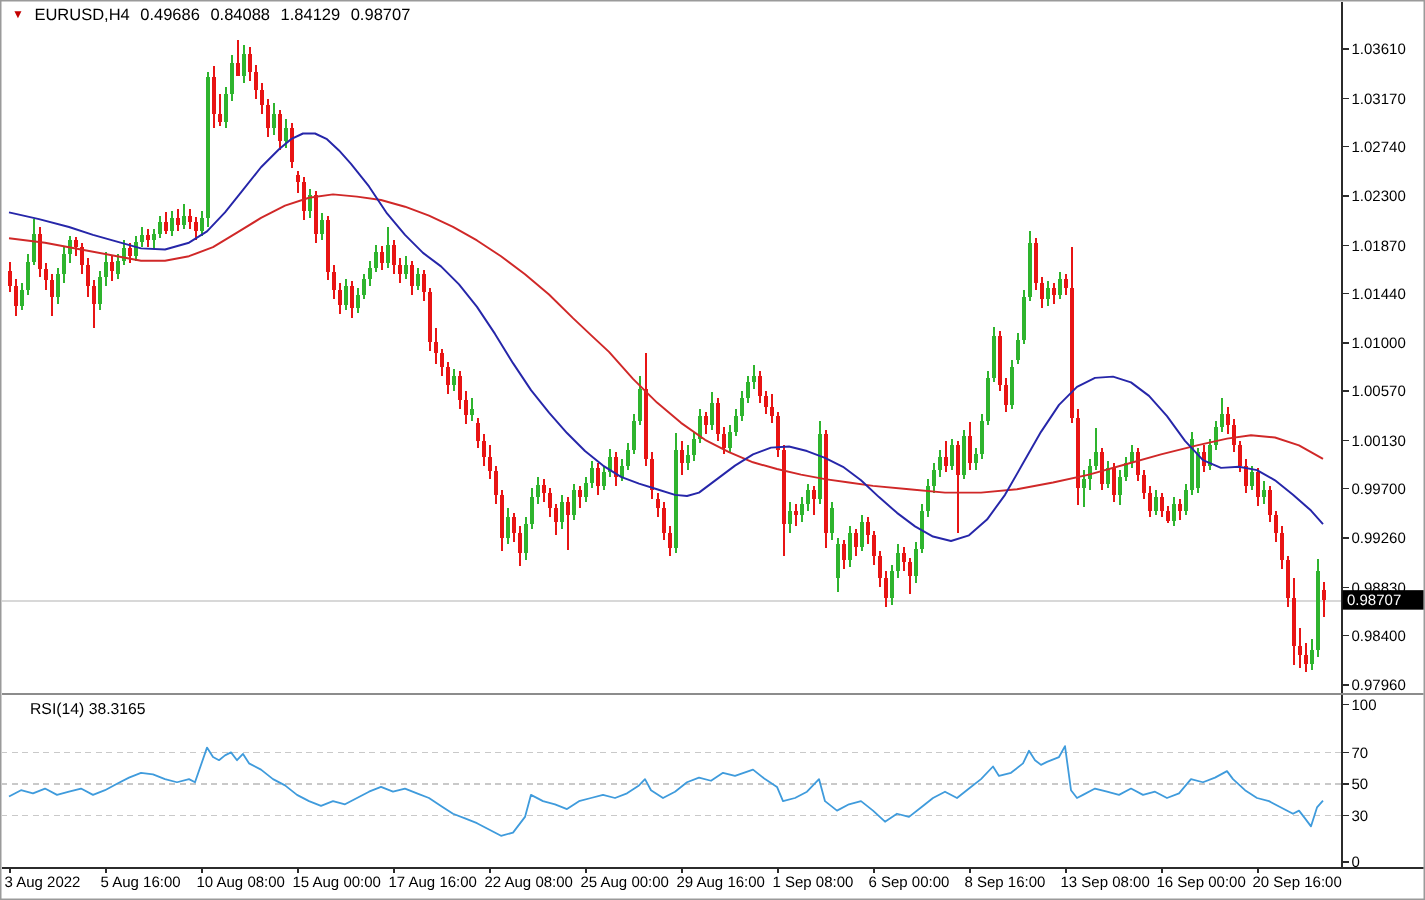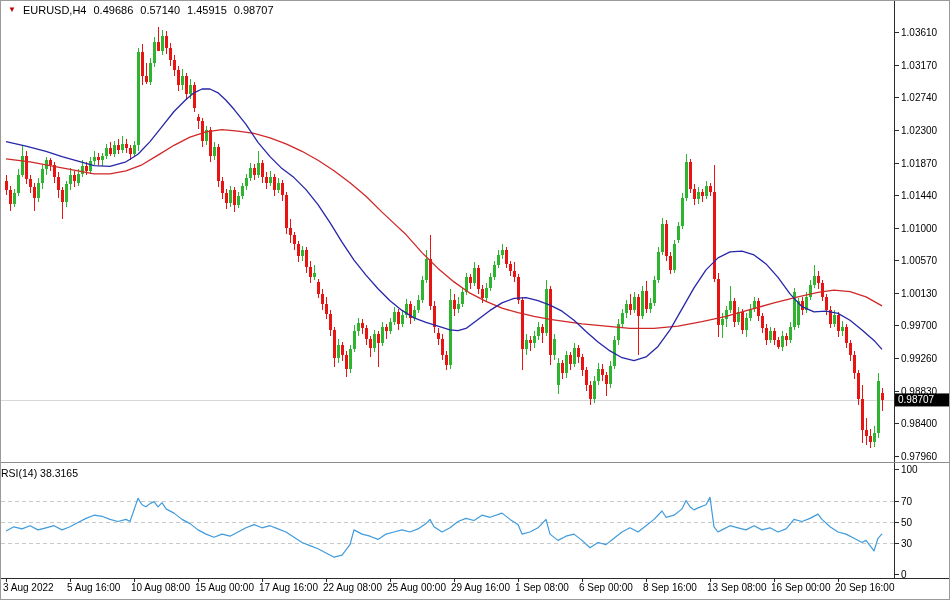--- a/index.html
+++ b/index.html
@@ -10,34 +10,34 @@
     font-family:"Liberation Sans", sans-serif;
   }
   svg#chart { position:absolute; left:0; top:0; }
   svg#chart text { font-family:"Liberation Sans", sans-serif; font-size:10px; fill:#000; }
   .header {
     position:absolute; left:7px; top:3px; display:flex; gap:7px; align-items:center;
     font-size:11px; color:#000; z-index:3; white-space:nowrap;
   }
   .header .arrow { color:#c40000; font-size:8px; line-height:1; }
   .rsi-label {
-    position:absolute; left:0; top:466px; font-size:10.5px; color:#000; z-index:3;
+    position:absolute; left:19px; top:466px; font-size:10.5px; color:#000; z-index:3;
   }
   .splitter { position:absolute; left:0; top:459px; width:950px; height:5px; cursor:row-resize; z-index:4; }
 </style>
 </head>
 <body>
 
 <div class="win">
   <div class="header">
     <span class="arrow">▼</span>
     <span>EURUSD,H4</span>
     <span>0.49686</span>
-    <span>0.57140</span>
-    <span>1.45915</span>
+    <span>0.84088</span>
+    <span>1.84129</span>
     <span>0.98707</span>
   </div>
   <div class="rsi-label">RSI(14) 38.3165</div>
   <div class="splitter"></div>
   <svg id="chart" width="950" height="600">
       <line x1="0" y1="399.5" x2="893" y2="399.5" stroke="#d8d8d8" shape-rendering="crispEdges"></line>
       <line x1="5.5" y1="173.58407079646116" x2="5.5" y2="193.84601769911546" stroke="#e81414" stroke-width="1" shape-rendering="crispEdges"></line>
       <rect x="4" y="179.58761061946933" width="3" height="9.755752212389979" fill="#e81414" shape-rendering="crispEdges"></rect>
       <line x1="9.5" y1="184.8407079646015" x2="9.5" y2="209.6053097345136" stroke="#e81414" stroke-width="1" shape-rendering="crispEdges"></line>
       <rect x="8" y="189.3433628318593" width="3" height="13.507964601768435" fill="#e81414" shape-rendering="crispEdges"></rect>

